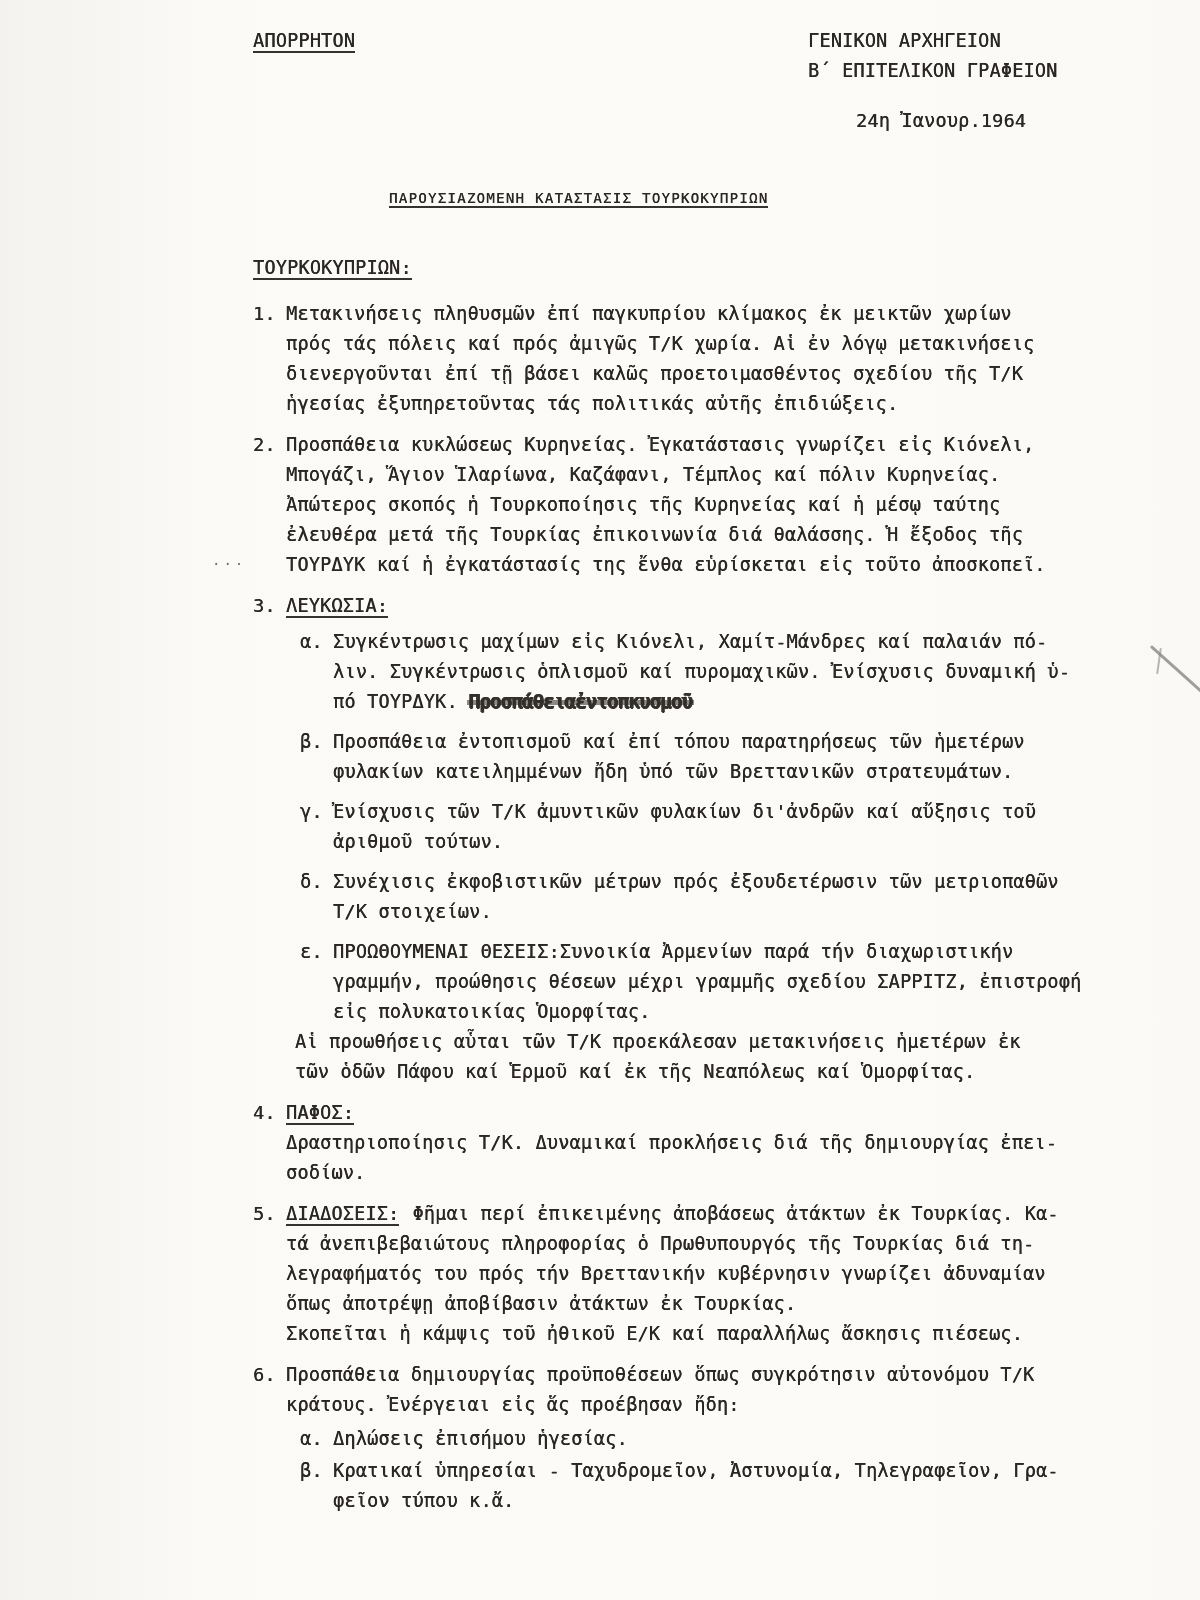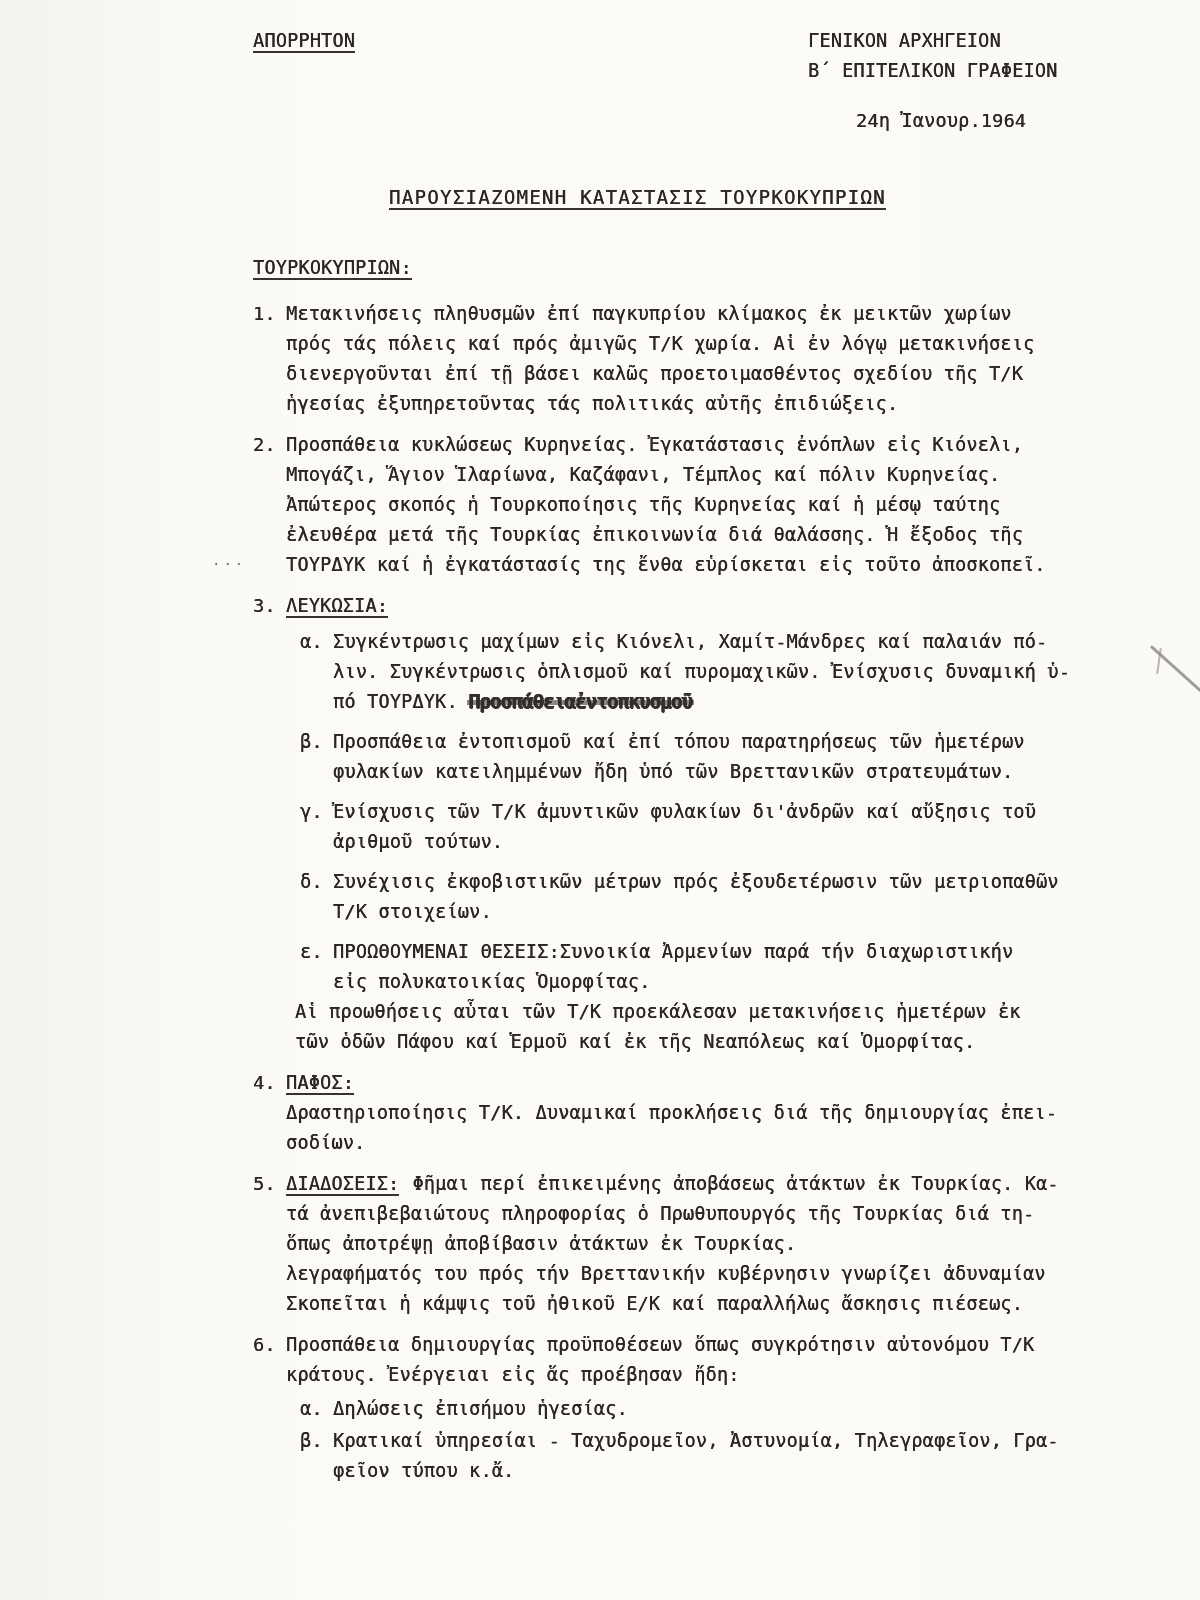--- a/index.html
+++ b/index.html
@@ -17,21 +17,21 @@
     position:absolute; left:253px; top:26px; width:860px;
     font-size:18.5px; line-height:30px; letter-spacing:0.2px;
     text-shadow:0.3px 0 0 currentColor;
   }
   .tline { white-space:nowrap; }
   .u { border-bottom:2px solid #36322e; padding-bottom:0px; }
   .row-header { display:flex; justify-content:space-between; align-items:flex-start; }
   .org { width:305px; }
   .date-line { margin-top:20px; padding-left:48px; }
   .title-wrap { margin-top:46px; margin-left:136px; }
-  .doc-title { letter-spacing:1.3px; font-size:19px; }
+  .doc-title { letter-spacing:1.3px; font-size:14px; }
   .findings { margin-top:40px; }
   .item { position:relative; padding-left:33px; margin-top:11px; }
   .item > .num { position:absolute; left:0; top:0; }
   .sub { position:relative; padding-left:33px; margin-left:47px; margin-top:10px; }
   .sub > .label { position:absolute; left:0; top:0; }
   .e-note { margin-left:42px; }
   .after-heading { padding-left:13px; }
   .oblit {
     position:relative; letter-spacing:-0.5px; color:#33302c;
     text-shadow:1px 0 0 #36322e, -1px 0 0 #36322e, 0 1px 0 #3a362f, 0.5px 0.5px 0 #36322e;
@@ -80,21 +80,21 @@
           <div class="tline">Μετακινήσεις πληθυσμῶν ἐπί παγκυπρίου κλίμακος ἐκ μεικτῶν χωρίων</div>
           <div class="tline">πρός τάς πόλεις καί πρός ἀμιγῶς Τ/Κ χωρία. Αἱ ἐν λόγῳ μετακινήσεις</div>
           <div class="tline">διενεργοῦνται ἐπί τῇ βάσει καλῶς προετοιμασθέντος σχεδίου τῆς Τ/Κ</div>
           <div class="tline">ἡγεσίας ἐξυπηρετοῦντας τάς πολιτικάς αὐτῆς ἐπιδιώξεις.</div>
         </div>
     </div>
 
     <div class="item">
       <span class="num">2.</span>
       <div>
-          <div class="tline">Προσπάθεια κυκλώσεως Κυρηνείας. Ἐγκατάστασις ἐνόπλων εἰς Κιόνελι,</div>
+          <div class="tline">Προσπάθεια κυκλώσεως Κυρηνείας. Ἐγκατάστασις γνωρίζει εἰς Κιόνελι,</div>
           <div class="tline">Μπογάζι, Ἅγιον Ἱλαρίωνα, Καζάφανι, Τέμπλος καί πόλιν Κυρηνείας.</div>
           <div class="tline">Ἀπώτερος σκοπός ἡ Τουρκοποίησις τῆς Κυρηνείας καί ἡ μέσῳ ταύτης</div>
           <div class="tline">ἐλευθέρα μετά τῆς Τουρκίας ἐπικοινωνία διά θαλάσσης. Ἡ ἔξοδος τῆς</div>
           <div class="tline">ΤΟΥΡΔΥΚ καί ἡ ἐγκατάστασίς της ἔνθα εὑρίσκεται εἰς τοῦτο ἀποσκοπεῖ.</div>
         </div>
     </div>
 
     <div class="item">
       <span class="num">3.</span>
       <div class="tline">
@@ -134,20 +134,21 @@
       <div>
           <div class="tline">Συνέχισις ἐκφοβιστικῶν μέτρων πρός ἐξουδετέρωσιν τῶν μετριοπαθῶν</div>
           <div class="tline">Τ/Κ στοιχείων.</div>
         </div>
     </div>
 
     <div class="sub">
       <span class="label">ε.</span>
       <div>
           <div class="tline">ΠΡΟΩΘΟΥΜΕΝΑΙ ΘΕΣΕΙΣ:Συνοικία Ἀρμενίων παρά τήν διαχωριστικήν</div>
+          <div class="tline">γραμμήν, προώθησις θέσεων μέχρι γραμμῆς σχεδίου ΣΑΡΡΙΤΖ, ἐπιστροφή</div>
           <div class="tline">εἰς πολυκατοικίας Ὁμορφίτας.</div>
         </div>
     </div>
     <div class="e-note">
         <div class="tline">Αἱ προωθήσεις αὗται τῶν Τ/Κ προεκάλεσαν μετακινήσεις ἡμετέρων ἐκ</div>
         <div class="tline">τῶν ὁδῶν Πάφου καί Ἑρμοῦ καί ἐκ τῆς Νεαπόλεως καί Ὁμορφίτας.</div>
       </div>
 
     <div class="item">
       <span class="num">4.</span>
@@ -160,22 +161,22 @@
         </div>
     </div>
 
     <div class="item">
       <span class="num">5.</span>
       <div class="tline">
         <span class="u">ΔΙΑΔΟΣΕΙΣ:</span><span class="after-heading">Φῆμαι περί ἐπικειμένης ἀποβάσεως ἀτάκτων ἐκ Τουρκίας. Κα-</span>
       </div>
       <div>
           <div class="tline">τά ἀνεπιβεβαιώτους πληροφορίας ὁ Πρωθυπουργός τῆς Τουρκίας διά τη-</div>
+          <div class="tline">λεγραφήματός του πρός τήν Βρεττανικήν κυβέρνησιν γνωρίζει ἀδυναμίαν</div>
           <div class="tline">ὅπως ἀποτρέψῃ ἀποβίβασιν ἀτάκτων ἐκ Τουρκίας.</div>
-          <div class="tline">λεγραφήματός του πρός τήν Βρεττανικήν κυβέρνησιν γνωρίζει ἀδυναμίαν</div>
         </div>
       <div class="tline">Σκοπεῖται ἡ κάμψις τοῦ ἠθικοῦ Ε/Κ καί παραλλήλως ἄσκησις πιέσεως.</div>
     </div>
 
     <div class="item">
       <span class="num">6.</span>
       <div>
           <div class="tline">Προσπάθεια δημιουργίας προϋποθέσεων ὅπως συγκρότησιν αὐτονόμου Τ/Κ</div>
           <div class="tline">κράτους. Ἐνέργειαι εἰς ἅς προέβησαν ἤδη:</div>
         </div>

